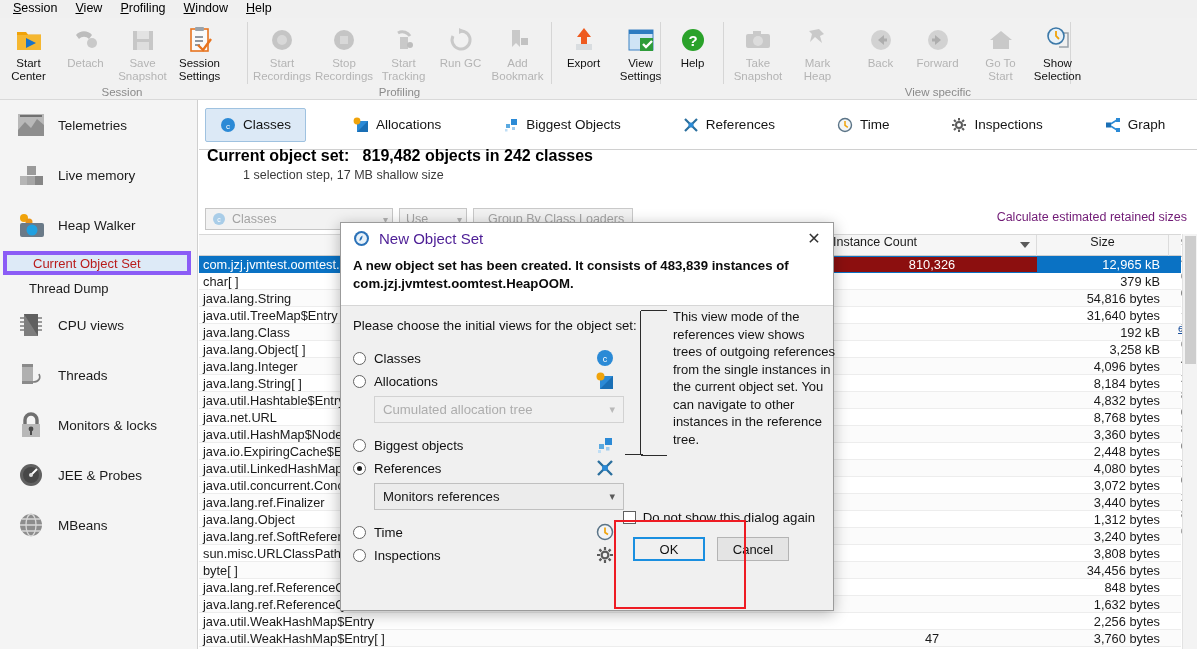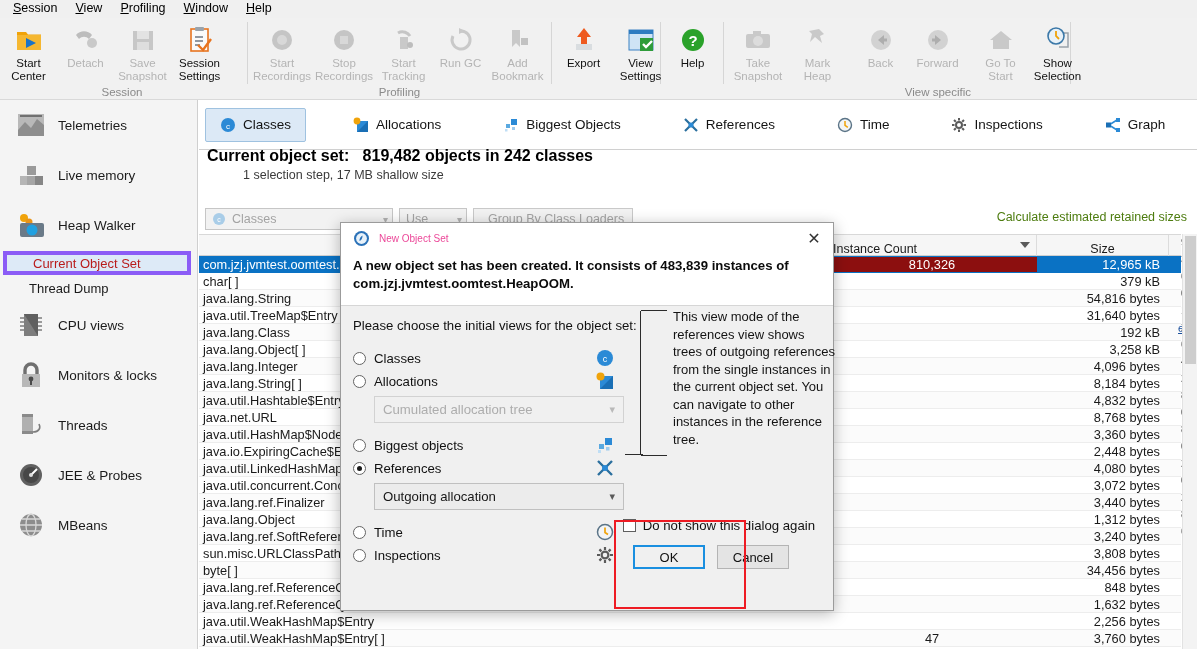--- a/index.html
+++ b/index.html
@@ -128,34 +128,34 @@
   .combo .arrow { margin-left:auto; color:#b0b0b0; font-size:10px; padding-left:8px;}
   .combo.w1 { width:188px; }
   .combo.w2 { width:68px; }
   .btn-flat {
     height:22px; border:1px solid #c9c9c9; background:#f2f2f2;
     display:flex; align-items:center; gap:6px; padding:0 8px;
     color:#a3a3a3; font-size:12.5px; white-space:nowrap;
   }
   .calc-link {
     position:absolute; right:10px; top:110px;
-    font-size:12.5px; color:#4d7c0f;
+    font-size:12.5px; color:#701a75;
   }
 
   
   .tablewrap {
     position:absolute; left:0; top:134px; width:998px; height:415px;
     overflow:hidden; background:#fff;
     border-top:1px solid #d8d8d8;
   }
   .thead {
     display:flex; height:21px; background:#f6f6f6;
     border-bottom:1px solid #cfcfcf; font-size:12.5px;
   }
-  .th { display:flex; align-items:flex-end; height:21px; border-right:1px solid #dcdcdc; padding:0 6px; }
+  .th { display:flex; align-items:flex-start; height:21px; border-right:1px solid #dcdcdc; padding:0 6px; }
   .th.c-name { width:628px; }
   .th.c-count { width:210px; justify-content:flex-end; position:relative; }
   .th.c-count .sortarrow { position:absolute; right:6px; top:7px; width:0;height:0;
      border-left:5px solid transparent;border-right:5px solid transparent;border-top:6px solid #5a5a5a;}
   .th.c-size { width:132px; justify-content:center; }
   .tbody { font-size:12.8px; }
   .trow { display:flex; height:17px; align-items:center; border-bottom:1px solid #ededed; }
   .trow:nth-child(odd) { background:#fbfbfb; }
   .trow.sel { background:#0a72c4; color:#fff; border-bottom:1px solid #0a72c4; }
   .td-name { width:628px; padding-left:4px; overflow:hidden; white-space:nowrap; }
@@ -184,21 +184,21 @@
   .dlg {
     position:absolute; left:340px; top:222px; width:494px; height:389px;
     background:#f0f0f0; border:1px solid #9b9b9b;
     box-shadow: 0 3px 14px rgba(0,0,0,0.28);
   }
   .dlg-title {
     height:30px; background:#ffffff; display:flex; align-items:center;
     padding-left:12px; position:relative;
   }
   .dlg-title .dico { width:17px;height:17px; margin-right:9px; }
-  .dlg-title .ttxt { font-size:10px; color:#ec4899; }
+  .dlg-title .ttxt { font-size:15px; color:#4c1d95; }
   .dlg-close {
     position:absolute; right:6px; top:3px; width:26px; height:24px;
     display:flex; align-items:center; justify-content:center;
     font-size:16px; color:#333; cursor:default;
   }
   .dlg-msg {
     background:#ffffff; padding:4px 14px 12px 12px;
     font-size:13.2px; font-weight:bold; line-height:18px; color:#0b0b0b;
     border-bottom:1px solid #d6d6d6;
   }
@@ -233,21 +233,21 @@
     position:absolute; left:300px; top:4px; width:26px; height:146px;
     border:1px solid #2b2b2b; border-left:none; border-right:none;
   }
   .bracket::after{
     content:""; position:absolute; left:-1px; top:0; bottom:0; width:1px; background:#2b2b2b;
   }
   .bracket-stem {
     position:absolute; left:284px; top:148px; width:18px; height:1px; background:#2b2b2b;
   }
   .dlg-foot {
-    position:absolute; left:0; right:0; bottom:8px; height:92px;
+    position:absolute; left:0; right:0; bottom:16px; height:92px;
   }
   .chk-row { display:flex; align-items:center; justify-content:flex-end;
     padding-right:18px; padding-top:22px; }
   .chk { width:13px;height:13px;border:1px solid #5f5f5f;background:#fff;margin-right:7px; }
   .chk-label { font-size:13.2px; color:#111; }
   .btn-row { display:flex; justify-content:flex-end; gap:12px; padding-right:44px; padding-top:12px; }
   .dbtn {
     width:72px; height:24px; font-size:13px;
     display:flex; align-items:center; justify-content:center;
     border:1px solid #b4b4b4; background:#e4e4e4; color:#111;
@@ -541,38 +541,38 @@
             <rect x="10" y="6" width="14" height="22" fill="#7d7d7d"></rect>
             <path d="M10 6h14v22z" fill="#5f5f5f"></path>
             <path d="M6 10h4M6 14h4M6 18h4M6 22h4M24 10h4M24 14h4M24 18h4M24 22h4" stroke="#9a9a9a" stroke-width="2"></path>
           </svg>
       </span>
       <span class="side-txt">CPU views</span>
     </div>
     <div class="side-item">
       <span class="side-ico">
         <svg viewBox="0 0 34 34">
+            <rect x="8" y="6" width="11" height="20" fill="#b0b0b0"></rect>
+            <rect x="8" y="6" width="11" height="3" fill="#8a8a8a"></rect>
+            <rect x="8" y="23" width="11" height="3" fill="#8a8a8a"></rect>
+            <path d="M19 24c6 0 8-4 6-8" stroke="#7d7d7d" stroke-width="1.6" fill="none"></path>
+          </svg>
+      </span>
+      <span class="side-txt">Threads</span>
+    </div>
+    <div class="side-item">
+      <span class="side-ico">
+        <svg viewBox="0 0 34 34">
             <path d="M11 16v-4a6 6 0 0 1 12 0v4" stroke="#6f6f6f" stroke-width="3.4" fill="none"></path>
             <rect x="8" y="16" width="18" height="13" fill="#b8b8b8"></rect>
             <circle cx="17" cy="21" r="2.4" fill="#4a4a4a"></circle>
             <rect x="16" y="22" width="2" height="5" fill="#4a4a4a"></rect>
           </svg>
       </span>
       <span class="side-txt">Monitors &amp; locks</span>
-    </div>
-    <div class="side-item">
-      <span class="side-ico">
-        <svg viewBox="0 0 34 34">
-            <rect x="8" y="6" width="11" height="20" fill="#b0b0b0"></rect>
-            <rect x="8" y="6" width="11" height="3" fill="#8a8a8a"></rect>
-            <rect x="8" y="23" width="11" height="3" fill="#8a8a8a"></rect>
-            <path d="M19 24c6 0 8-4 6-8" stroke="#7d7d7d" stroke-width="1.6" fill="none"></path>
-          </svg>
-      </span>
-      <span class="side-txt">Threads</span>
     </div>
     <div class="side-item">
       <span class="side-ico">
         <svg viewBox="0 0 34 34">
             <circle cx="17" cy="17" r="11" fill="#606060"></circle>
             <circle cx="17" cy="17" r="8" fill="#474747"></circle>
             <path d="M17 17l6-6" stroke="#fff" stroke-width="2"></path>
             <circle cx="17" cy="17" r="2" fill="#ddd"></circle>
           </svg>
       </span>
@@ -929,21 +929,21 @@
           <span class="opt-label">References</span>
           <span class="opt-ico">
             <svg viewBox="0 0 18 18">
                 <path d="M2 2l5.5 5.5M16 2l-5.5 5.5M2 16l5.5-5.5M16 16l-5.5-5.5" stroke="#2b6f9e" stroke-width="2.4"></path>
                 <circle cx="9" cy="9" r="3" fill="#2b8ad6"></circle>
               </svg>
           </span>
         </div>
 
         <div class="sel-box">
-          <span>Outgoing allocation</span>
+          <span>Monitors references</span>
           <span class="chev">▾</span>
         </div>
 
         <div class="opt-row">
           <span class="radio"></span>
           <span class="opt-label">Time</span>
           <span class="opt-ico">
             <svg viewBox="0 0 18 18">
                 <circle cx="9" cy="9" r="7.5" fill="#f2f5f7" stroke="#5b7487" stroke-width="1.5"></circle>
                 <path d="M9 4.5v5l3 2" stroke="#f0a30a" stroke-width="1.7" fill="none"></path>

